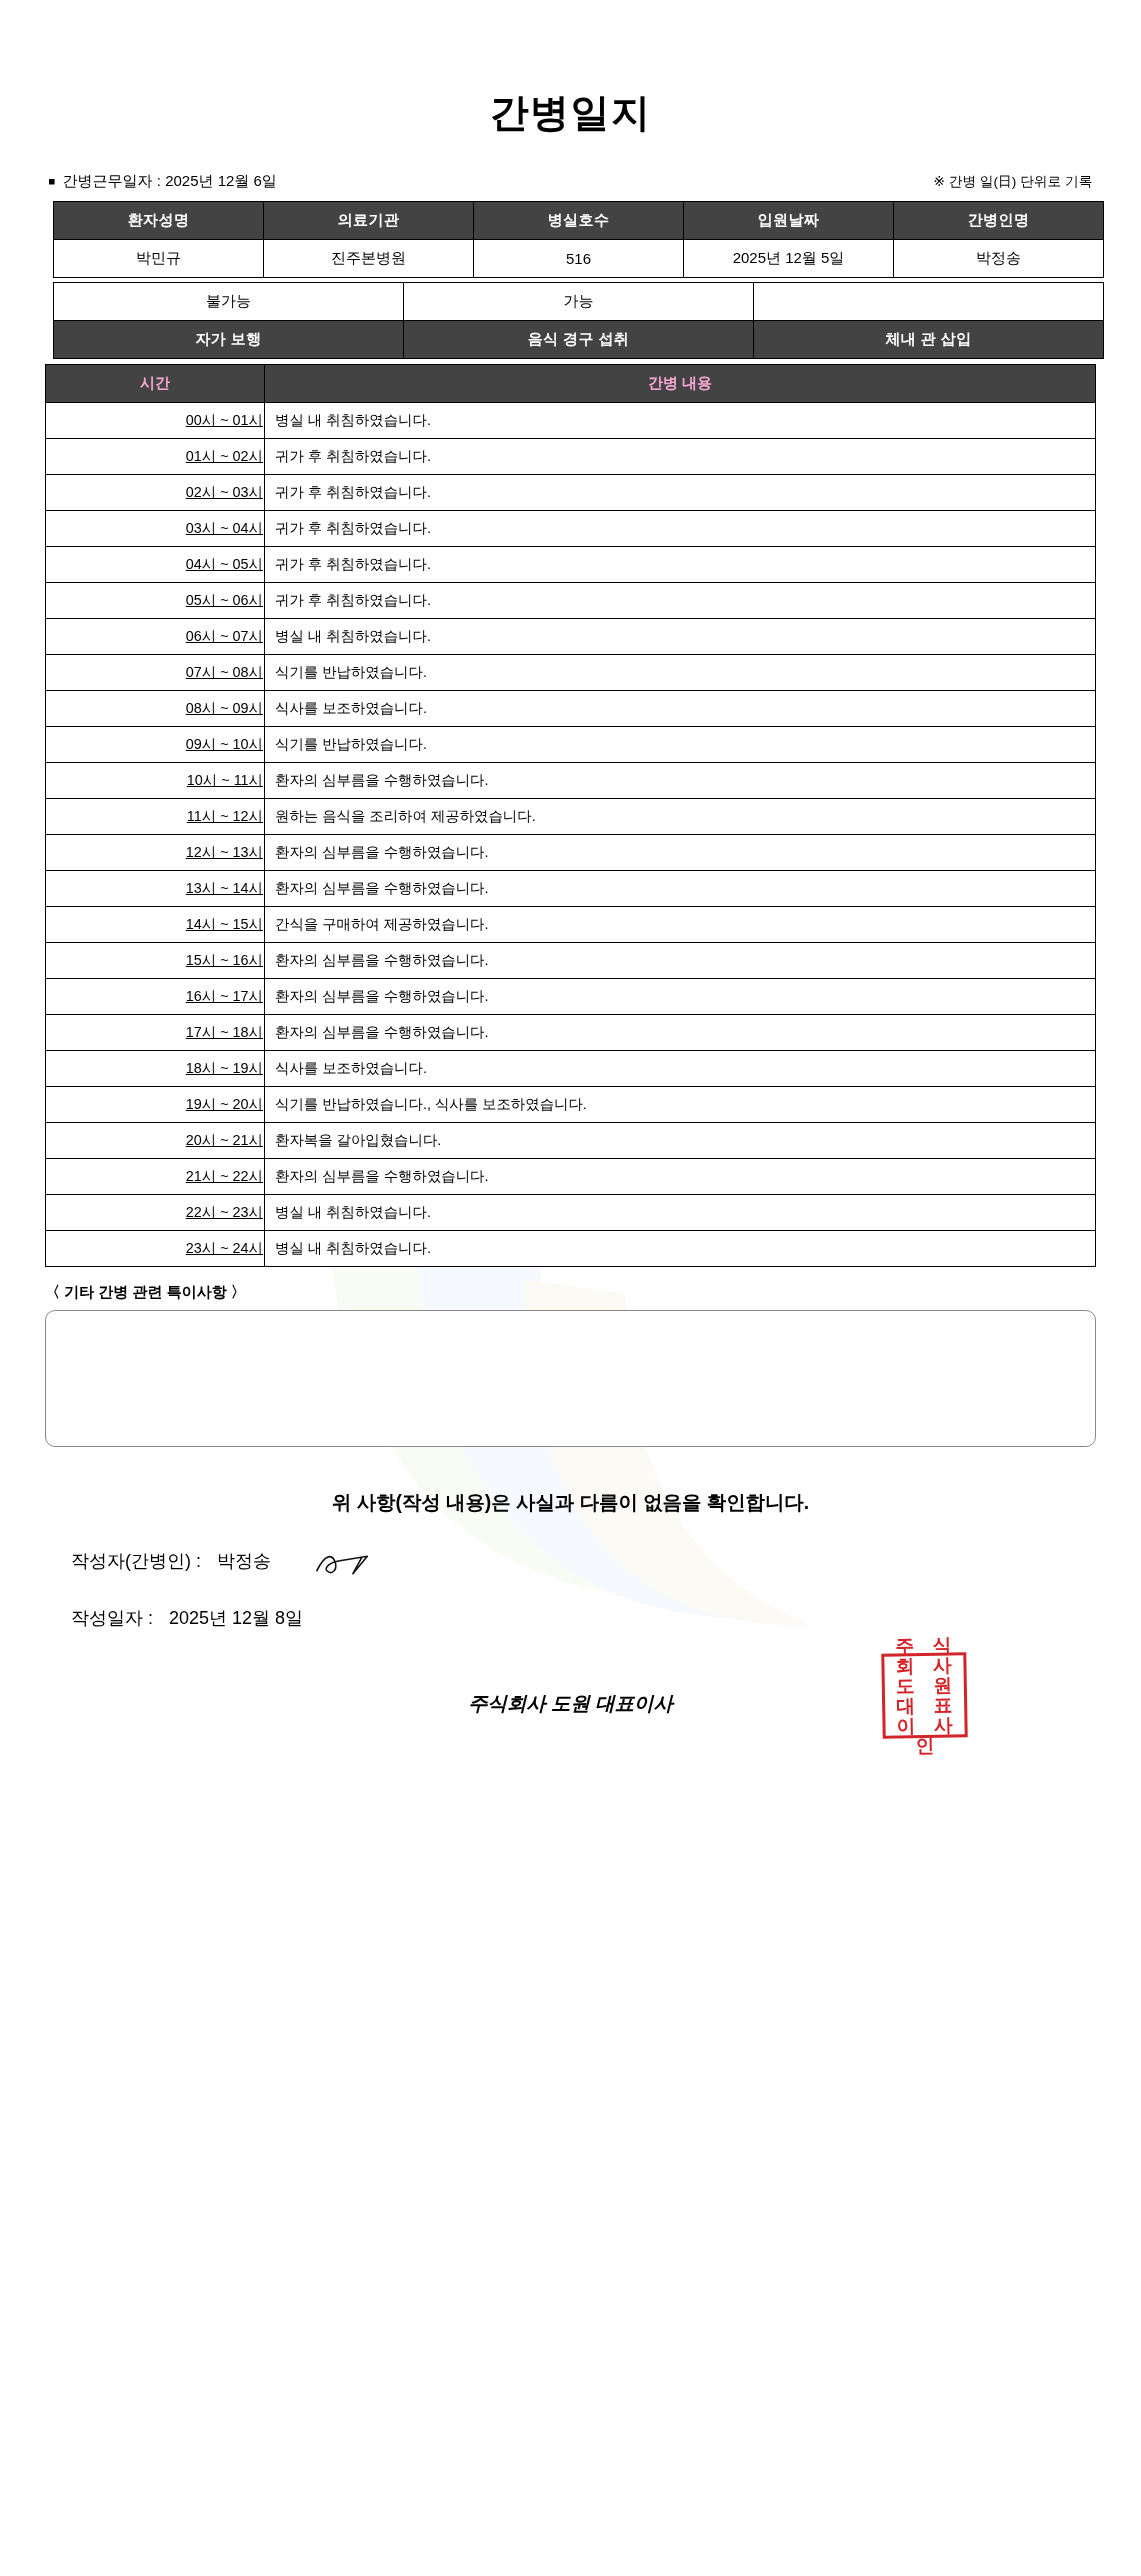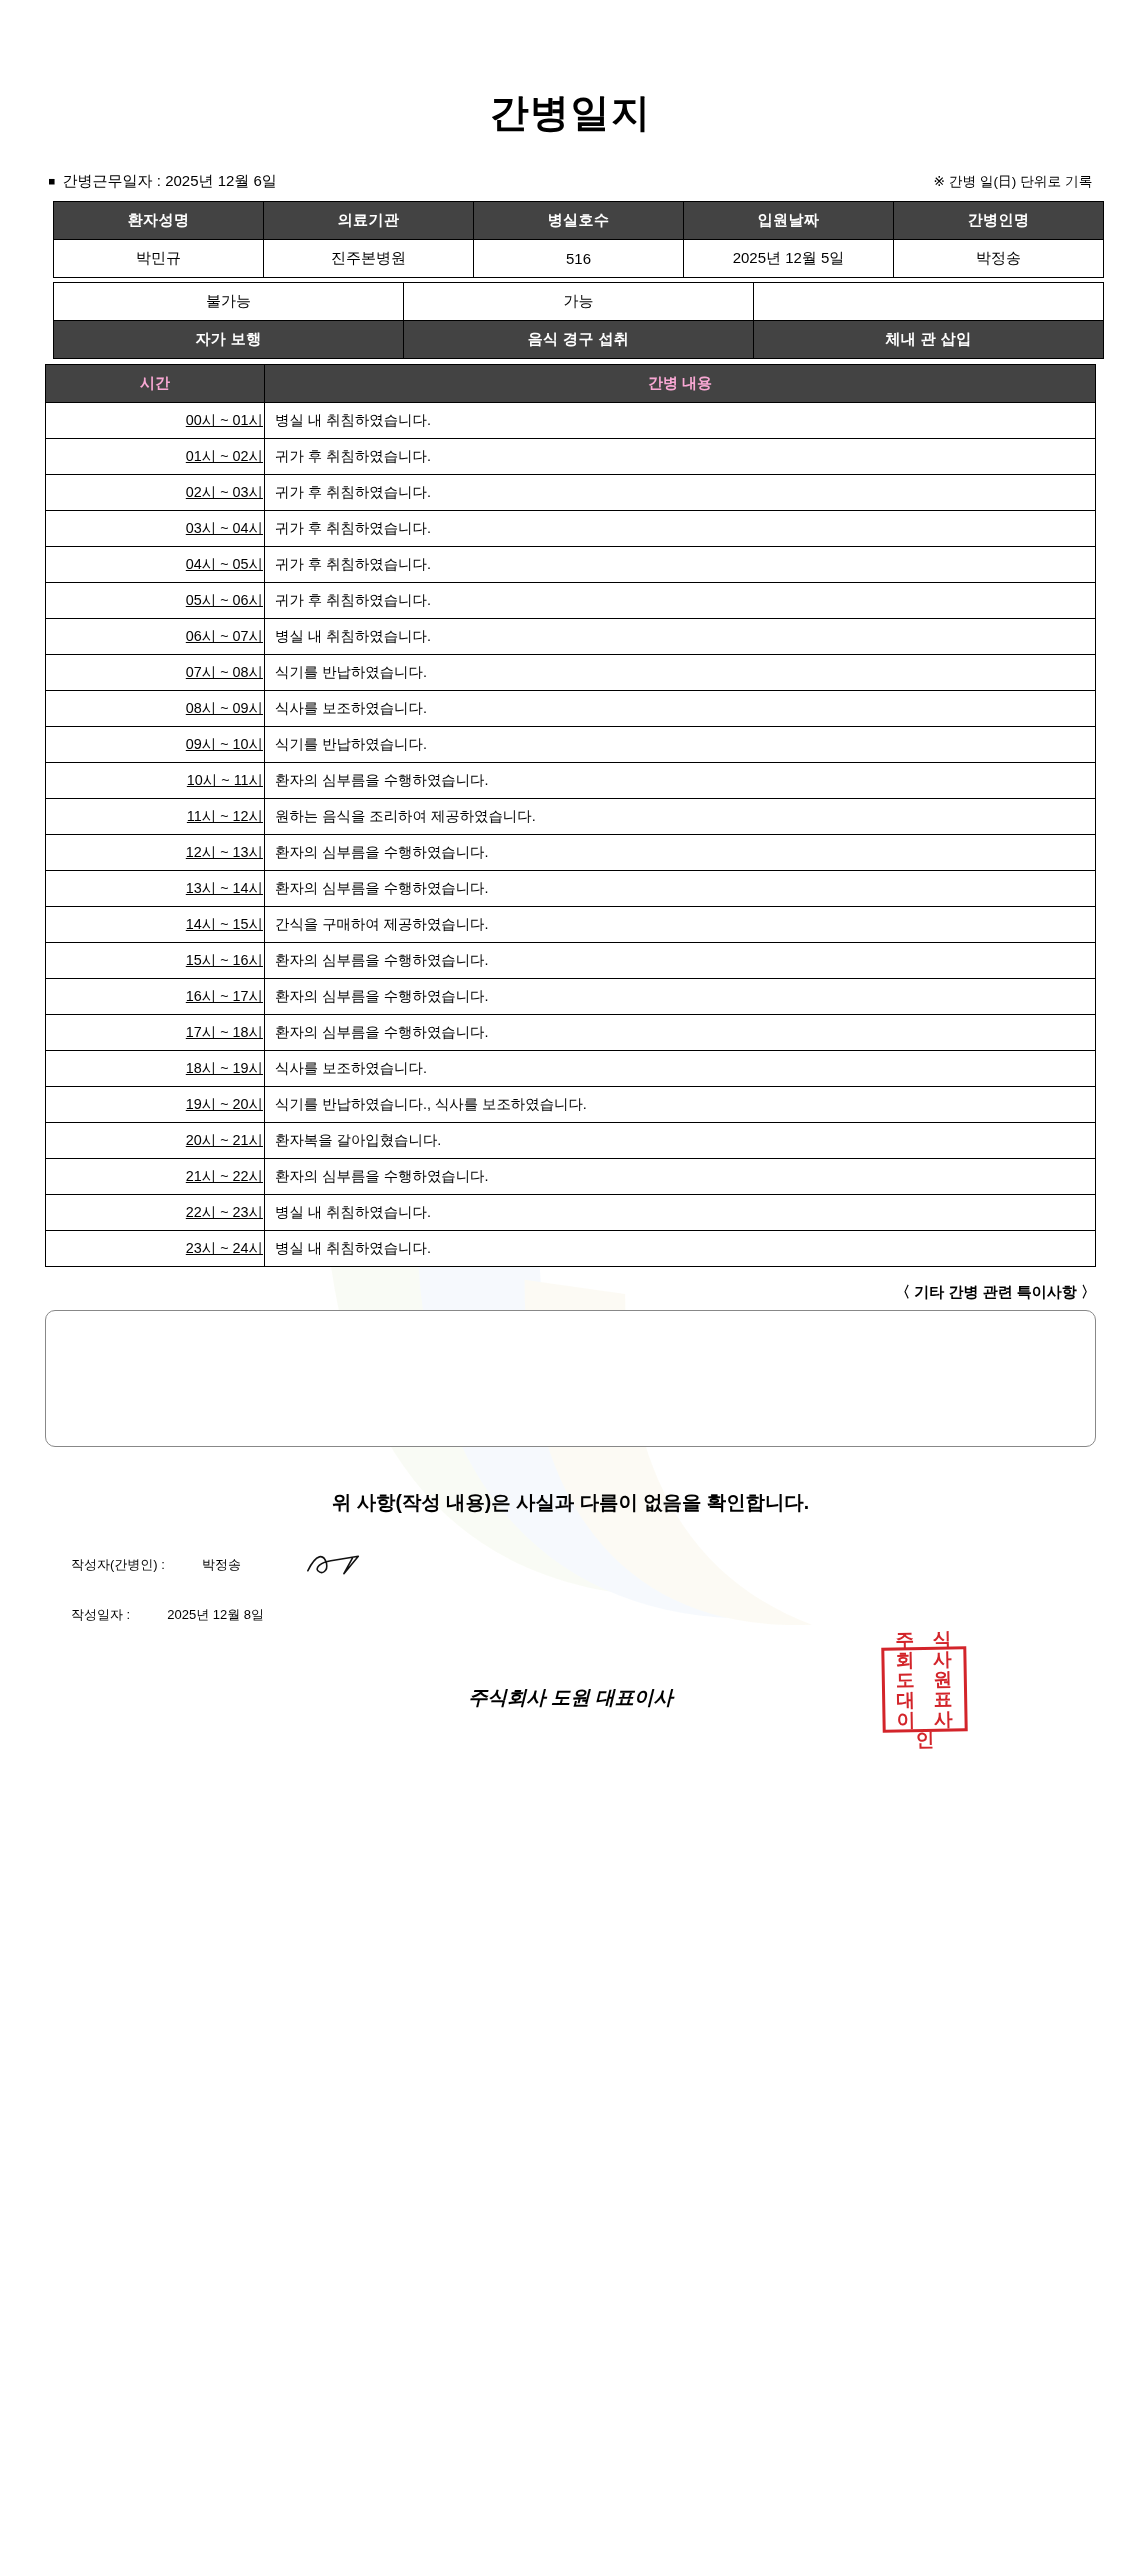--- a/index.html
+++ b/index.html
@@ -111,21 +111,21 @@
     text-align: right;
     width: 216px;
     text-decoration: underline;
   }
   table.log td.c {
     text-align: left;
     padding-left: 10px;
   }
 
   .notes-title {
-    text-align: right;
+    text-align: left;
     font-size: 15px;
     font-weight: bold;
     padding: 16px 0 8.6px 0;
   }
   .notes-box {
     border: 0.7px solid #888;
     border-radius: 10px;
     height: 135px;
     background: #fff;
   }
@@ -136,25 +136,23 @@
   }
 
   .confirm {
     text-align: center;
     font-size: 19.4px;
     font-weight: bold;
     padding: 42px 0 29px 0;
   }
 
   .sign-line {
-    font-size: 13px;
+    font-size: 18px;
     padding: 4.3px 0 4.3px 26px;
     display: flex;
-    align-items: center;
-    gap: 21px;
   }
   .sign-line .label { white-space: pre; }
   .sign-line .value { margin-left: 16px; }
   .signature-mark {
     margin-left: 40px;
     width: 65px;
     height: 32px;
   }
   .sign-gap { height: 16px; }
 

